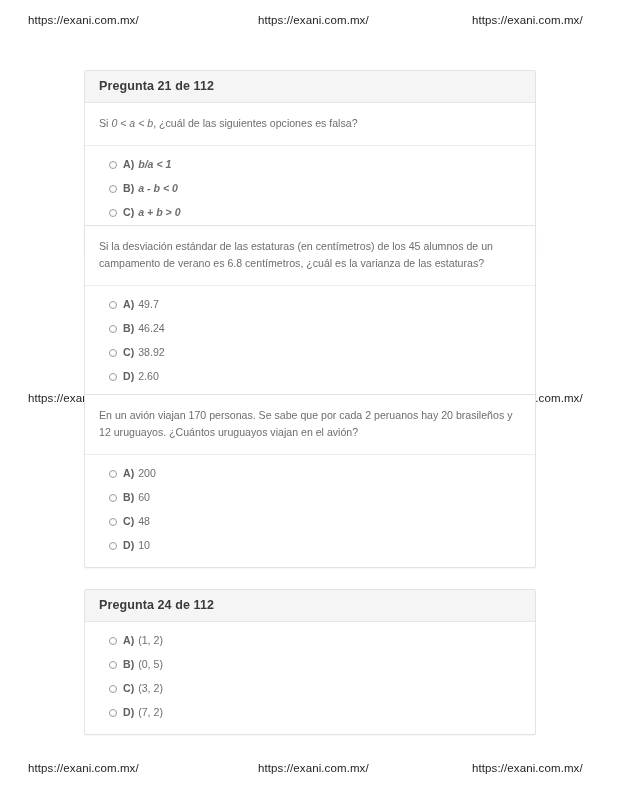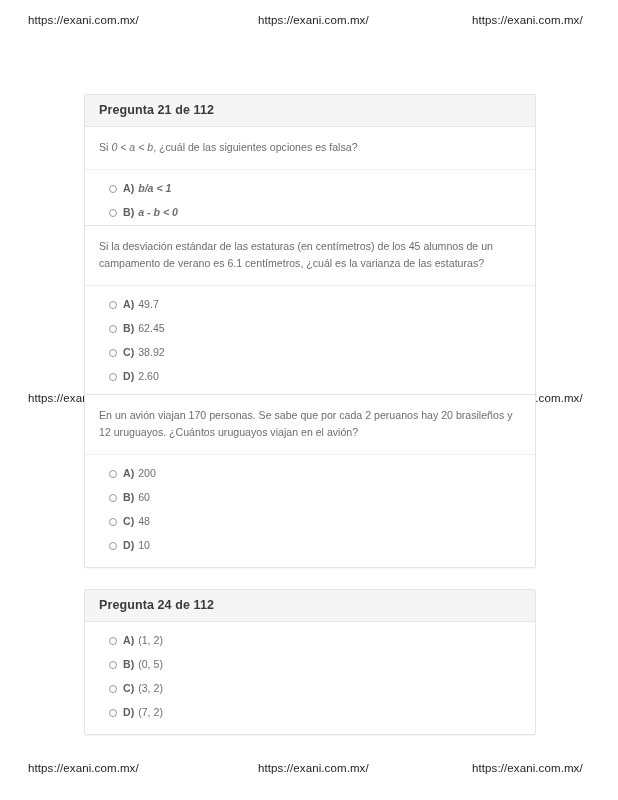--- a/index.html
+++ b/index.html
@@ -106,21 +106,21 @@
   .opt-letter {
     font-weight: bold;
     color: #5f5f5f;
     margin-right: 4px;
     white-space: nowrap;
   }
   .opt-text { white-space: nowrap; }
   .opt-text.math { font-style: italic; font-weight: bold; }
 
   
-  #card-21 { top: 70px; margin-top: 24px; }
+  #card-21 { top: 70px; }
   #card-22 { top: 225px; }
   #card-23 { top: 394px; }
   #card-24 { top: 589px; }
 </style>
 </head>
 <body>
 
 <div class="wm-row wm-row-top">
   <span class="wm wm-a">https://exani.com.mx/</span>
   <span class="wm wm-b">https://exani.com.mx/</span>
@@ -160,31 +160,31 @@
       </li>
       <li class="option">
         <span class="radio"></span>
         <span class="opt-letter">D)</span>
         <span class="opt-text math">b - a &gt; 0</span>
       </li>
     </ul>
   </div>
 
   <div class="card" id="card-22">
-    <div class="card-stem"><span>Si la desviación estándar de las estaturas (en centímetros) de los 45 alumnos de un campamento de verano es 6.1 centímetros, ¿cuál es la varianza de las estaturas?</span><i></i><span></span></div>
+    <div class="card-stem"><span>Si la desviación estándar de las estaturas (en centímetros) de los 45 alumnos de un campamento de verano es 6.8 centímetros, ¿cuál es la varianza de las estaturas?</span><i></i><span></span></div>
     <ul class="options">
       <li class="option">
         <span class="radio"></span>
         <span class="opt-letter">A)</span>
         <span class="opt-text">49.7</span>
       </li>
       <li class="option">
         <span class="radio"></span>
         <span class="opt-letter">B)</span>
-        <span class="opt-text">62.45</span>
+        <span class="opt-text">46.24</span>
       </li>
       <li class="option">
         <span class="radio"></span>
         <span class="opt-letter">C)</span>
         <span class="opt-text">38.92</span>
       </li>
       <li class="option">
         <span class="radio"></span>
         <span class="opt-letter">D)</span>
         <span class="opt-text">2.60</span>

